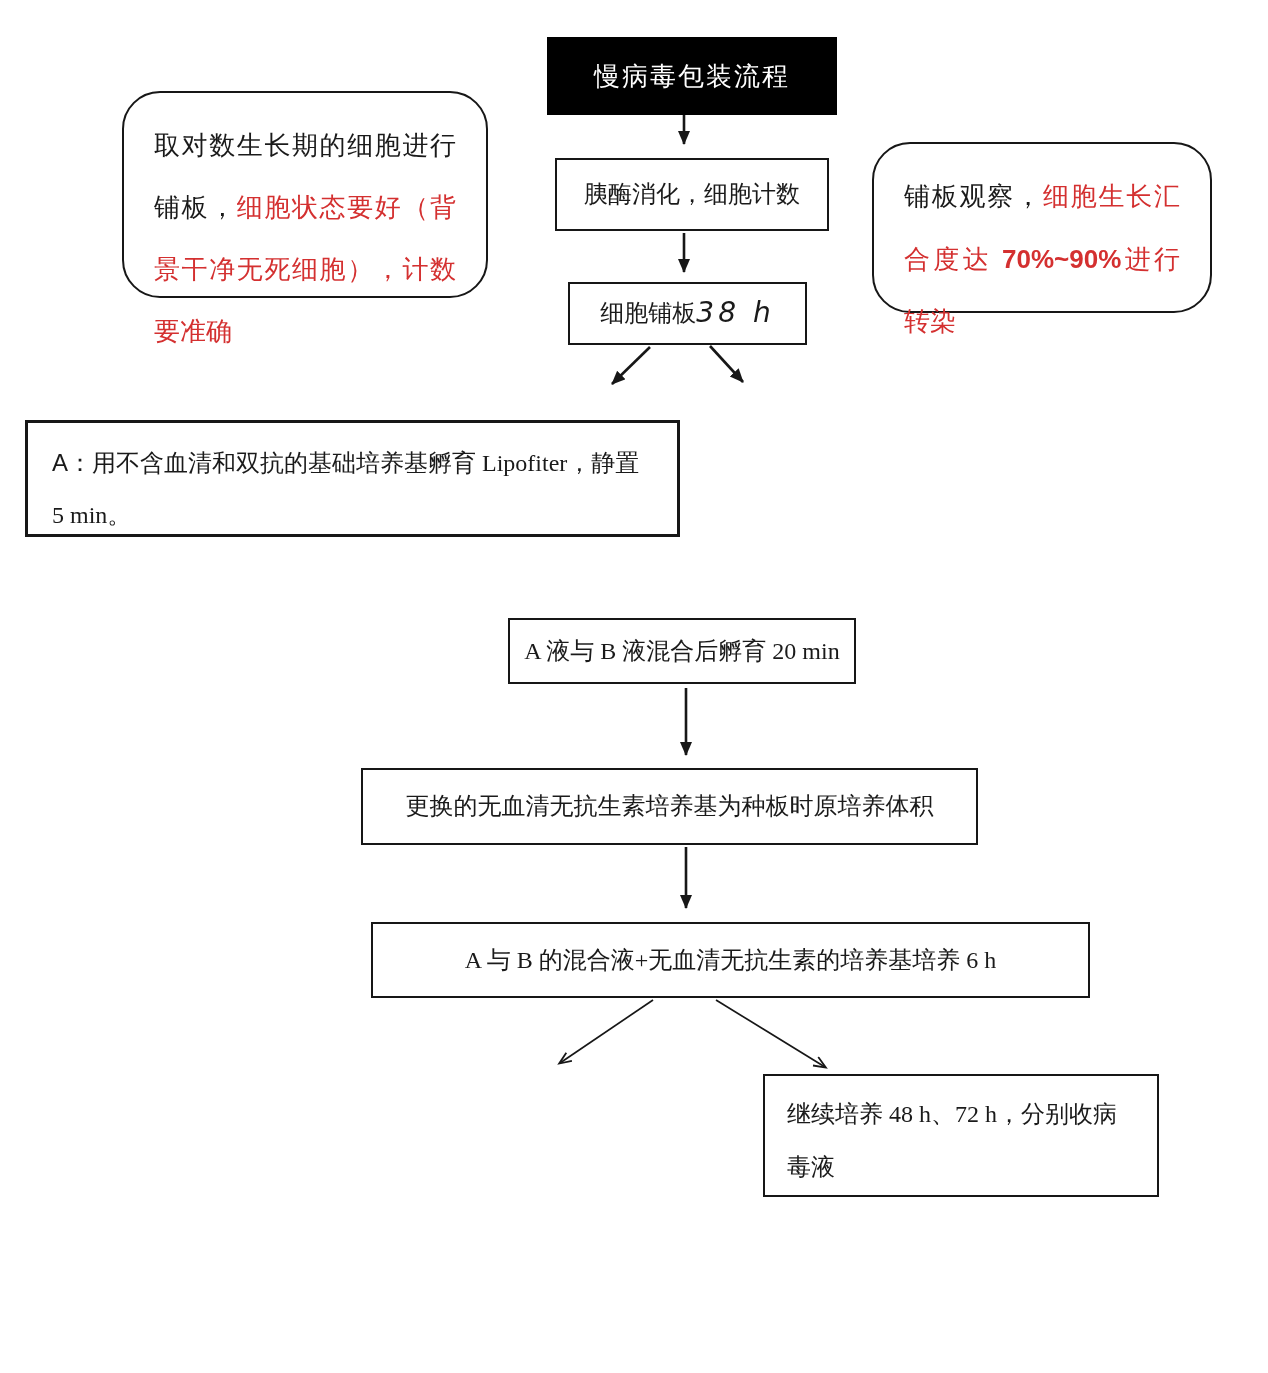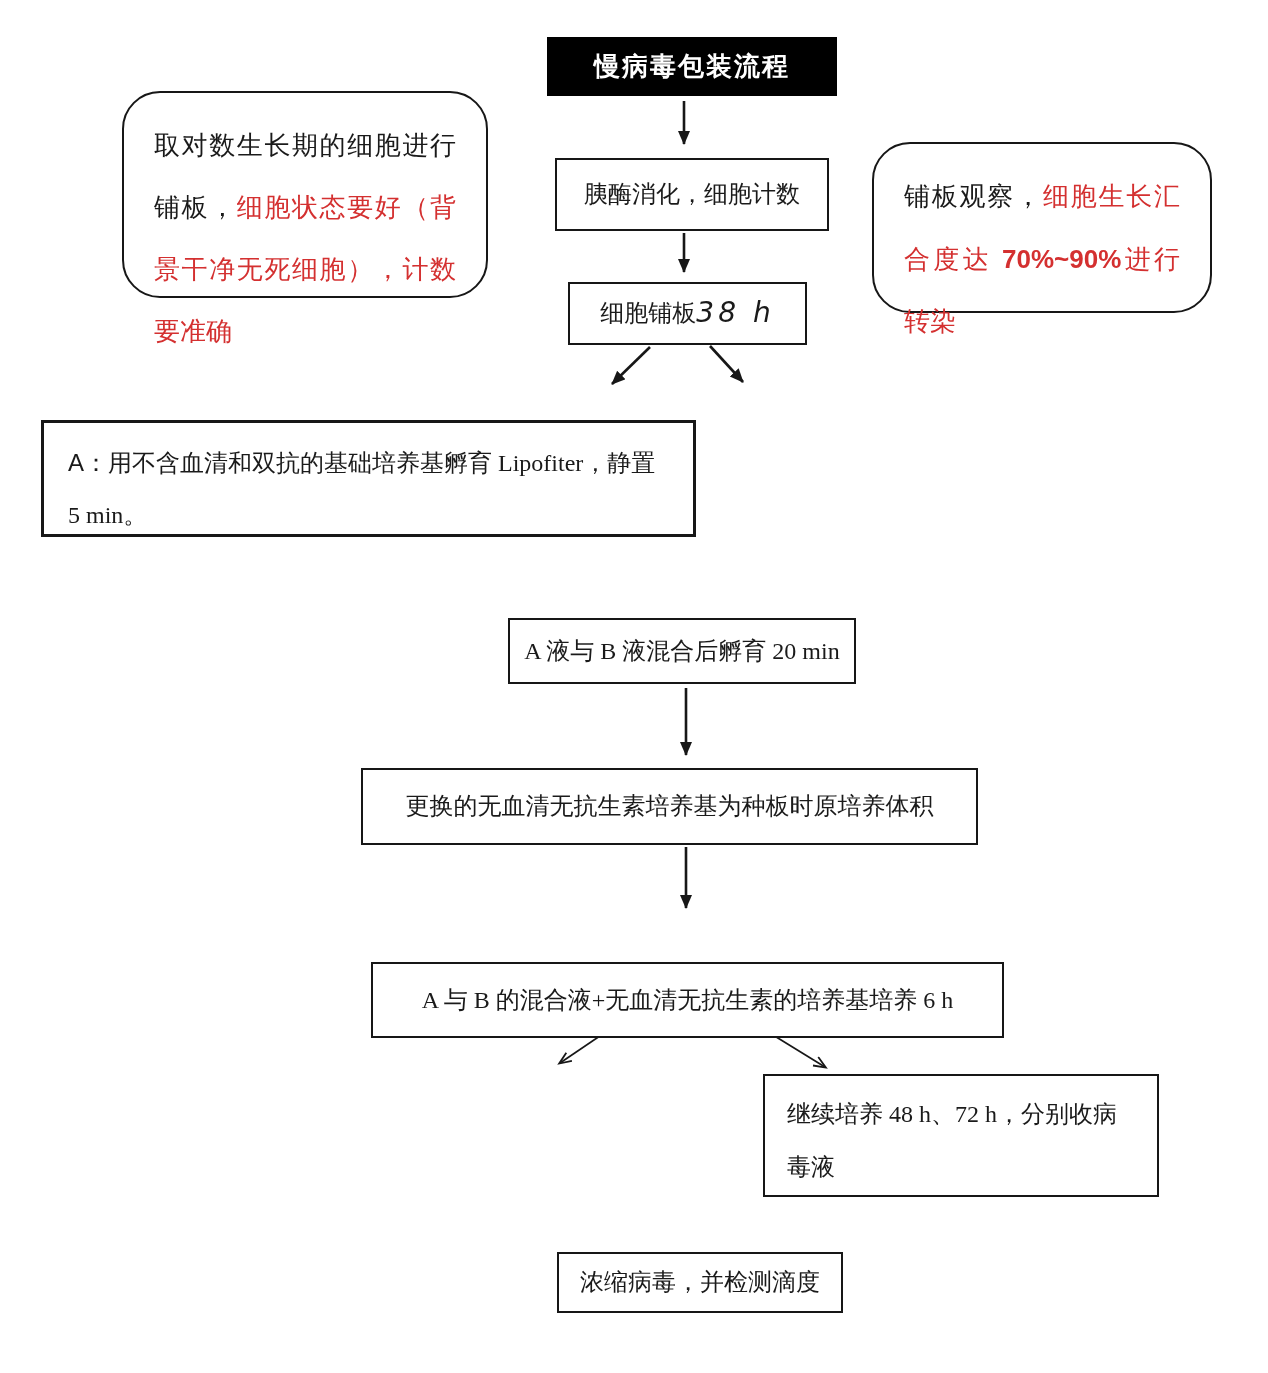--- a/index.html
+++ b/index.html
@@ -1,44 +1,44 @@
 <!DOCTYPE html>
 <html><head>
 <meta charset="utf-8">
 <style>
   html,body{margin:0;padding:0;background:#ffffff;}
   body{font-family:"Liberation Serif","DejaVu Serif",serif;color:#1a1a1a;}
   .canvas{position:relative;width:1268px;height:1373px;background:#ffffff;overflow:hidden;}
   .box{position:absolute;box-sizing:border-box;border:2px solid #171717;background:#ffffff;
        display:flex;align-items:center;justify-content:center;text-align:center;
        font-size:24px;line-height:1.45;}
-  .box.thick{border-width:3px;margin-left:16px;}
+  .box.thick{border-width:3px;}
   .titlebox{position:absolute;box-sizing:border-box;display:flex;align-items:center;justify-content:center;
        font-size:26px;letter-spacing:2px;}
   .note{position:absolute;box-sizing:border-box;border:2.5px solid #171717;border-radius:38px;
        background:#ffffff;font-size:26px;line-height:62px;padding:22px 30px 10px 30px;text-align:justify;}
   .leftalign{justify-content:flex-start;text-align:left;align-items:flex-start;}
   .red{color:#d43030;}
   .boldnum{font-family:"Liberation Sans","DejaVu Sans",sans-serif;font-weight:bold;}
   .ab-label{font-family:"Liberation Sans","DejaVu Sans",sans-serif;}
   .ab-label.bold{font-weight:bold;}
   .hand{font-family:"DejaVu Sans",sans-serif;font-style:italic;font-size:28px;letter-spacing:4px;}
   .arrows{position:absolute;left:0;top:0;pointer-events:none;}
 
   
-  #title-box{left:547px;top:37px;width:290px;height:59px;font-weight:bold;}
+  #title-box{left:547px;top:37px;width:290px;height:78px;}
   #note-left{left:122px;top:91px;width:366px;height:207px;}
   #note-right{left:872px;top:142px;width:340px;height:171px;}
   #step-trypsin{left:555px;top:158px;width:274px;height:73px;}
   #step-plate{left:568px;top:282px;width:239px;height:63px;}
   #box-a{left:25px;top:420px;width:655px;height:117px;padding:14px 24px;line-height:52px;}
   #box-b{left:705px;top:420px;width:535px;height:117px;padding:14px 24px;line-height:52px;}
   #step-mix{left:508px;top:618px;width:348px;height:66px;}
   #step-medium{left:361px;top:768px;width:617px;height:77px;}
-  #step-culture6h{left:371px;top:922px;width:633px;height:76px;margin-top:40px;}
+  #step-culture6h{left:371px;top:922px;width:719px;height:76px;}
   #step-check{left:199px;top:1074px;width:432px;height:123px;padding:12px 22px;line-height:53px;}
   #step-harvest{left:763px;top:1074px;width:396px;height:123px;padding:12px 22px;line-height:53px;}
   #step-concentrate{left:557px;top:1252px;width:286px;height:61px;}
 </style>
 </head>
 <body>
 
 <div class="canvas">
 
   <svg class="arrows" width="1268" height="1373" viewBox="0 0 1268 1373">
@@ -96,17 +96,14 @@
 
   <div id="step-culture6h" class="box">
     <span>A 与 B 的混合液+无血清无抗生素的培养基培养 6 h</span>
   </div>
 
 
   <div id="step-harvest" class="box leftalign">
     <div><span>继续培养 48 h、72 h，分别收病毒液</span></div>
   </div>
 
-  <div id="step-concentrate" class="box">
-    <span>浓缩病毒，并检测滴度</span>
-  </div>
 
 </div>
 
 </body></html>

